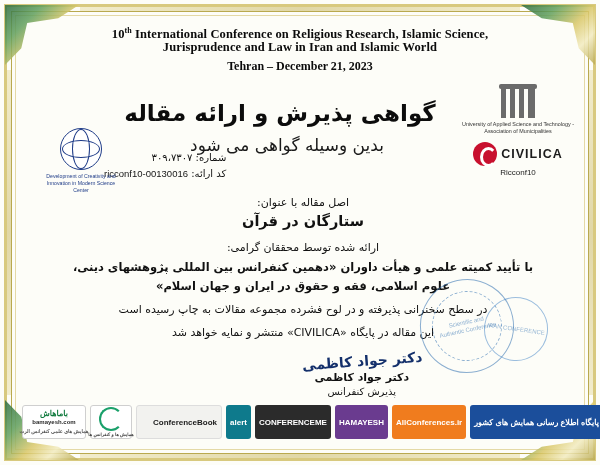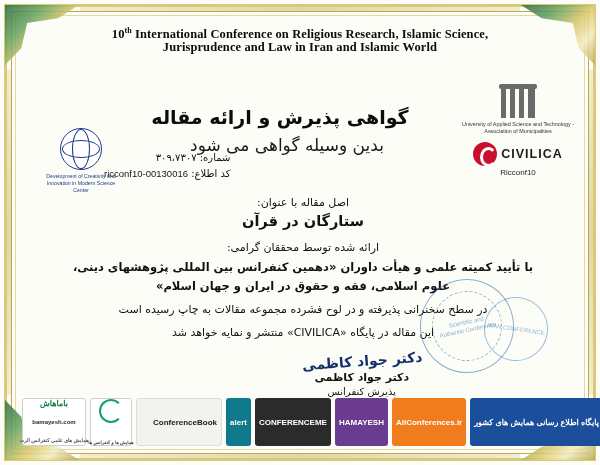--- a/index.html
+++ b/index.html
@@ -85,25 +85,25 @@
   .header .line1 sup { font-size: 8px; }
   .header .line3 {
     font-size: 12px;
     font-weight: bold;
     margin-top: 5px;
   }
 
   
   .main-title {
     position: absolute;
-    top: 106px;
+    top: 100px;
     left: 0; right: 0;
     text-align: center;
     font-family: "DejaVu Sans", sans-serif;
-    font-size: 19px;
+    font-size: 23px;
     font-weight: bold;
     color: #0c0c0c;
     direction: rtl;
     padding-right: 40px;
     box-sizing: border-box;
   }
   .subtitle {
     position: absolute;
     top: 135px;
     left: 0; right: 0;
@@ -338,24 +338,24 @@
     left: 22px;
     right: 22px;
     bottom: 20px;
     height: 46px;
     display: flex;
     align-items: center;
     justify-content: space-between;
     gap: 4px;
   }
   .sp {
-    height: 48px;
+    height: 34px;
     display: flex;
     align-items: center;
-    justify-content: space-between;
+    justify-content: center;
     border-radius: 3px;
     font-size: 8px;
     font-weight: bold;
     color: #fff;
     padding: 0 4px;
     box-sizing: border-box;
     white-space: nowrap;
     font-family: "Liberation Sans", sans-serif;
     flex: 0 0 auto;
   }
@@ -408,32 +408,33 @@
   <div class="corner br"></div>
 
   <div class="edge-wave top"></div>
   <div class="edge-wave bottom"></div>
   <div class="edge-wave left"></div>
   <div class="edge-wave right"></div>
 
   <div class="header">
     <div class="line1"><span>10</span><sup>th</sup><span> International Conference on Religious Research, Islamic Science,</span></div>
     <div class="line2">Jurisprudence and Law in Iran and Islamic World</div>
+    <div class="line3">Tehran – December 21, 2023</div>
   </div>
 
   <div class="main-title">گواهی پذیرش و ارائه مقاله</div>
   <div class="subtitle">بدین وسیله گواهی می شود</div>
 
   <div class="ref-box">
     <div class="row">
       <span>شماره:</span>
       <span class="num">۳۰۹،۷۳۰۷</span>
     </div>
     <div class="row">
-      <span>کد اطلاع:</span>
+      <span>کد ارائه:</span>
       <span class="code">ricconf10-00130016</span>
     </div>
   </div>
 
   <div class="left-emblem">
     <div class="globe"></div>
     <div class="cap">Development of Creativity and Innovation in Modern Science Center</div>
   </div>
 
   <div class="right-logos">

